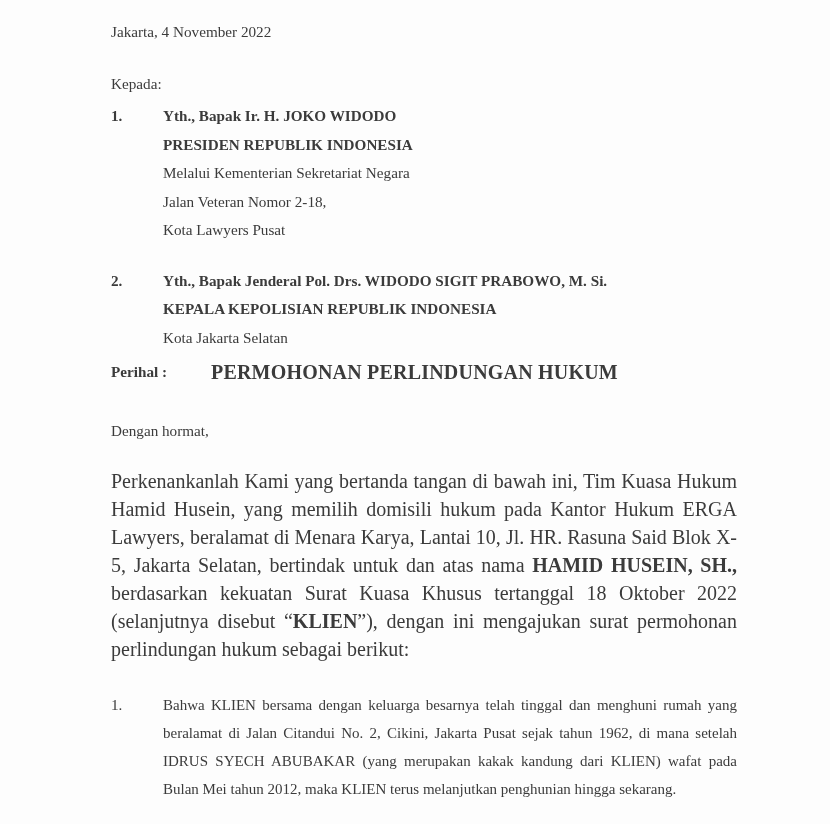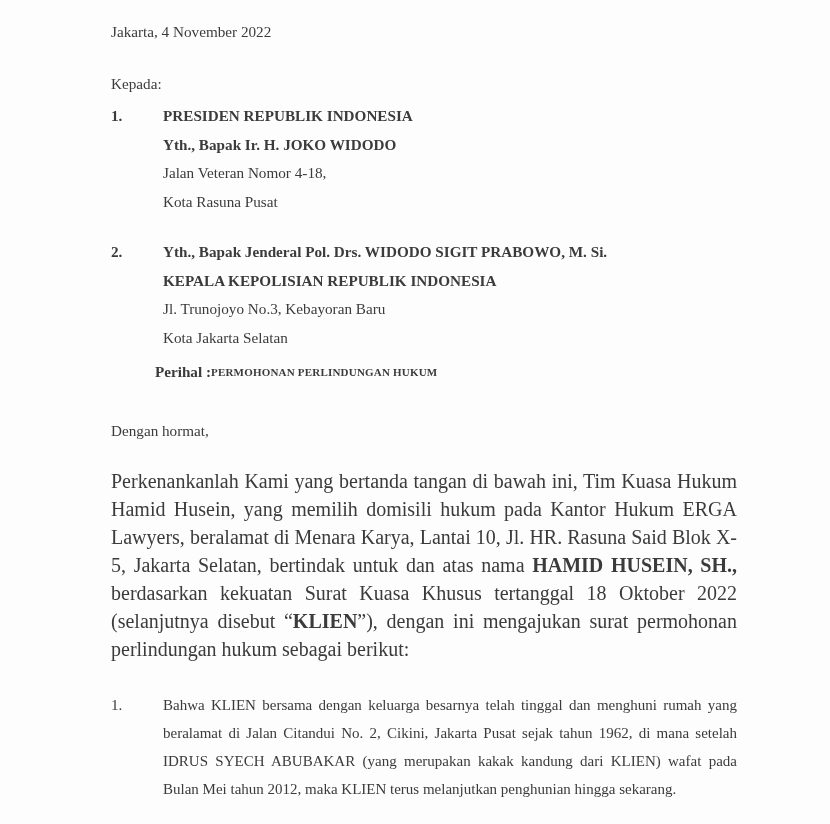--- a/index.html
+++ b/index.html
@@ -56,32 +56,31 @@
     font-size: 15.2px;
     line-height: 28.5px;
     white-space: nowrap;
   }
   .addressee .body .l.b {
     font-weight: bold;
   }
   .subject {
     display: flex;
     margin-bottom: 30px;
-    text-align: right;
   }
   .subject .label {
     width: 100px;
     flex: 0 0 100px;
     font-weight: bold;
     font-size: 15.2px;
     line-height: 28px;
   }
   .subject .value {
     font-weight: bold;
-    font-size: 11px;
+    font-size: 20px;
     line-height: 28px;
     letter-spacing: 0.2px;
     font-family: Liberation Serif, serif;
   }
   .salutation {
     font-size: 15.2px;
     line-height: 28px;
     margin-top: 31px;
     margin-bottom: 22px;
   }
@@ -115,33 +114,33 @@
 <div class="page">
   <div class="content">
 
     <div class="date-line">Jakarta, 4 November 2022</div>
 
     <div class="kepada">Kepada:</div>
 
     <div class="addressee">
       <div class="num">1.</div>
       <div class="body">
+        <div class="l b">Yth., Bapak Ir. H. JOKO WIDODO</div>
         <div class="l b">PRESIDEN REPUBLIK INDONESIA</div>
-        <div class="l b">Yth., Bapak Ir. H. JOKO WIDODO</div>
-        <div class="l">Jalan Veteran Nomor 4-18,</div>
-        <div class="l">Kota Rasuna Pusat</div>
+        <div class="l">Melalui Kementerian Sekretariat Negara</div>
+        <div class="l">Jalan Veteran Nomor 2-18,</div>
+        <div class="l">Kota Lawyers Pusat</div>
       </div>
     </div>
 
     <div class="addressee" style="margin-top:22px;">
       <div class="num">2.</div>
       <div class="body">
         <div class="l b">Yth., Bapak Jenderal Pol. Drs. WIDODO SIGIT PRABOWO, M. Si.</div>
         <div class="l b">KEPALA KEPOLISIAN REPUBLIK INDONESIA</div>
-        <div class="l">Jl. Trunojoyo No.3, Kebayoran Baru</div>
         <div class="l">Kota Jakarta Selatan</div>
       </div>
     </div>
 
     <div class="subject">
       <div class="label">Perihal :</div>
       <div class="value">PERMOHONAN PERLINDUNGAN HUKUM</div>
     </div>
 
     <div class="salutation">Dengan hormat,</div>

